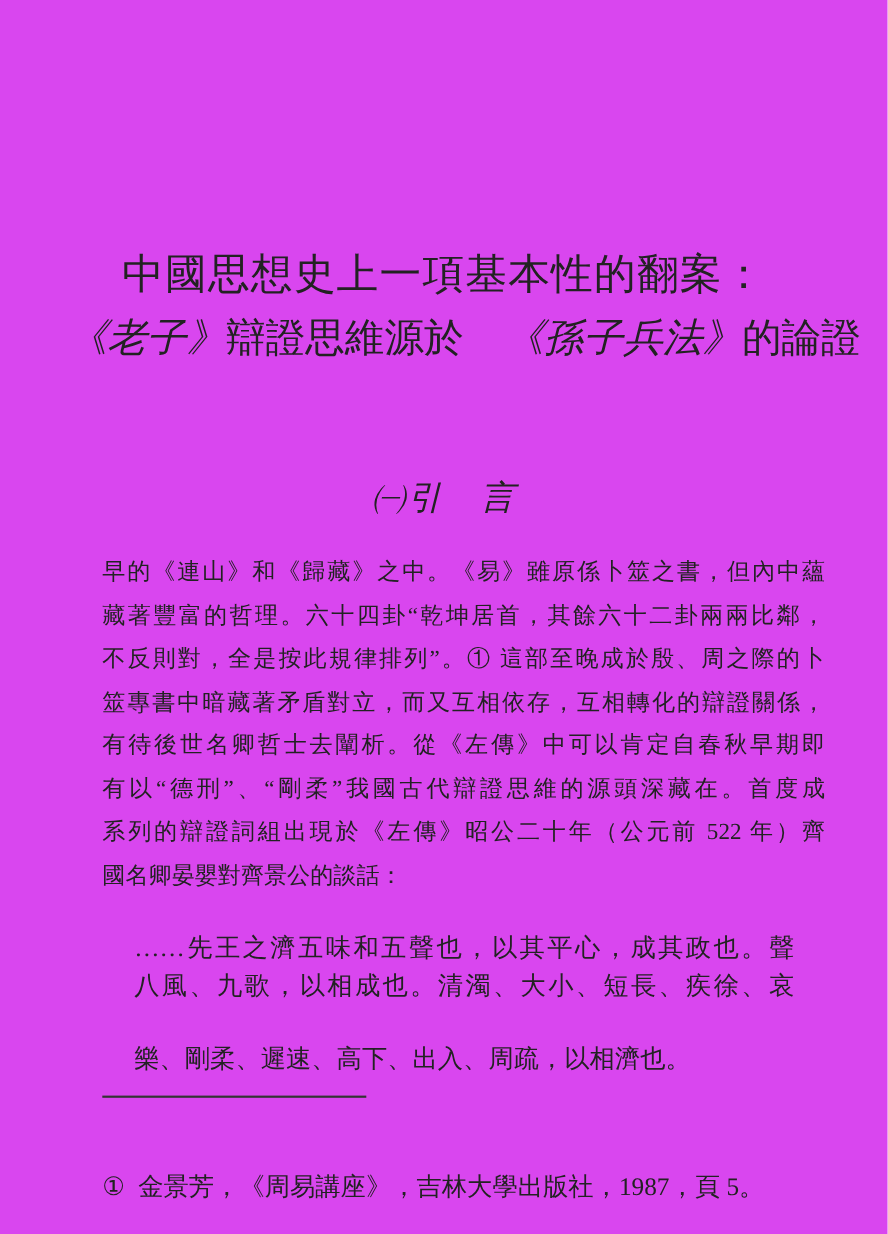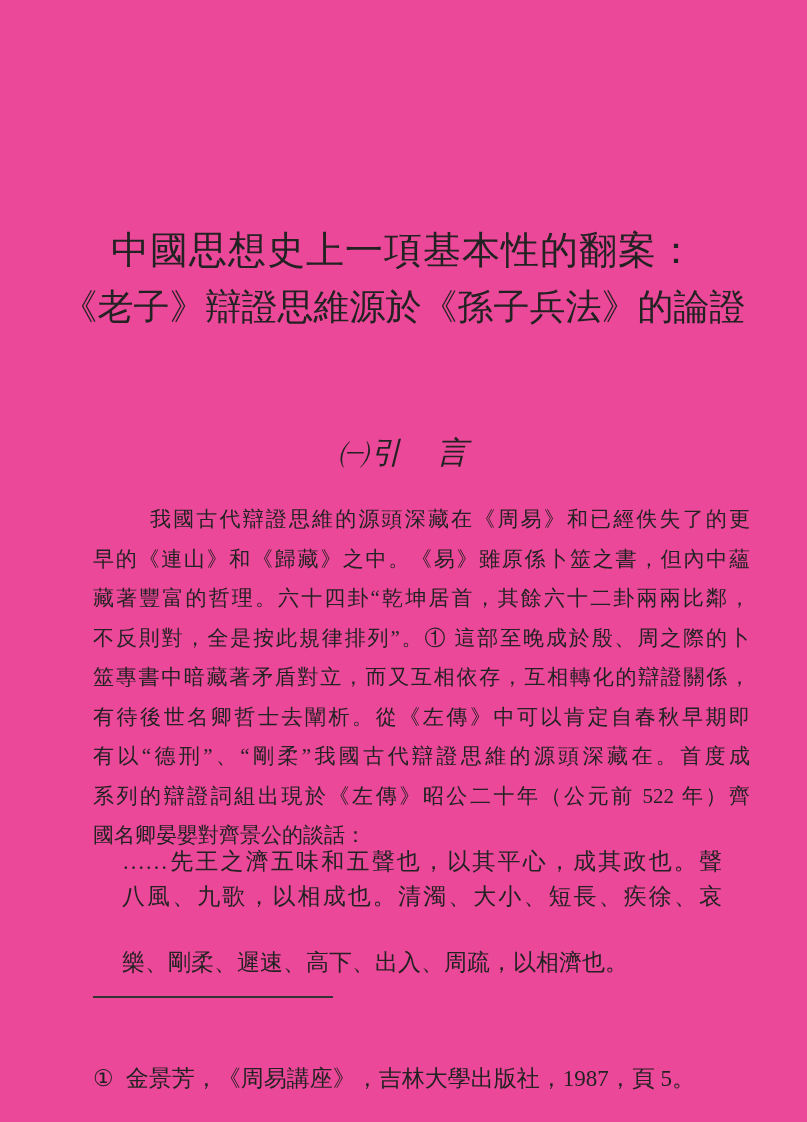--- a/index.html
+++ b/index.html
@@ -4,21 +4,21 @@
 <style>
   html, body {
     margin: 0;
     padding: 0;
     background: #ffffff;
   }
   .page {
     position: relative;
     width: 807px;
     height: 1122px;
-    background: #ec4899;
+    background: #d946ef;
     color: #222222;
     font-family: "Liberation Serif", "DejaVu Serif", serif;
     overflow: hidden;
   }
   .title-block {
     position: absolute;
     top: 222px;
     left: 0;
     width: 807px;
     text-align: center;
@@ -28,20 +28,22 @@
     line-height: 57px;
     letter-spacing: 1px;
     white-space: nowrap;
   }
   .title-line2 {
     font-size: 36px;
     line-height: 57px;
     white-space: nowrap;
   }
   .kai {
+    font-style: italic;
+    margin-left: 37px;
   }
   .section-heading {
     position: absolute;
     top: 434px;
     left: 0;
     width: 807px;
     text-align: center;
     font-size: 31px;
     line-height: 38px;
     letter-spacing: 2px;
@@ -113,21 +115,20 @@
   <div class="title-block">
     <div class="title-line1">中國思想史上一項基本性的翻案：</div>
     <div class="title-line2">
       <span class="kai">《老子》</span><span>辯證思維源於</span><span class="kai">《孫子兵法》</span><span>的論證</span>
     </div>
   </div>
 
   <div class="section-heading">㈠引　言</div>
 
   <div class="body-text">
-    <div class="body-line first">我國古代辯證思維的源頭深藏在《周易》和已經佚失了的更</div>
     <div class="body-line">早的《連山》和《歸藏》之中。《易》雖原係卜筮之書，但內中蘊</div>
     <div class="body-line">藏著豐富的哲理。六十四卦“乾坤居首，其餘六十二卦兩兩比鄰，</div>
     <div class="body-line">不反則對，全是按此規律排列”。① 這部至晚成於殷、周之際的卜</div>
     <div class="body-line">筮專書中暗藏著矛盾對立，而又互相依存，互相轉化的辯證關係，</div>
     <div class="body-line">有待後世名卿哲士去闡析。從《左傳》中可以肯定自春秋早期即</div>
     <div class="body-line">有以“德刑”、“剛柔”我國古代辯證思維的源頭深藏在。首度成</div>
     <div class="body-line">系列的辯證詞組出現於《左傳》昭公二十年（公元前 522 年）齊</div>
     <div class="body-line last">國名卿晏嬰對齊景公的談話：</div>
   </div>
 

